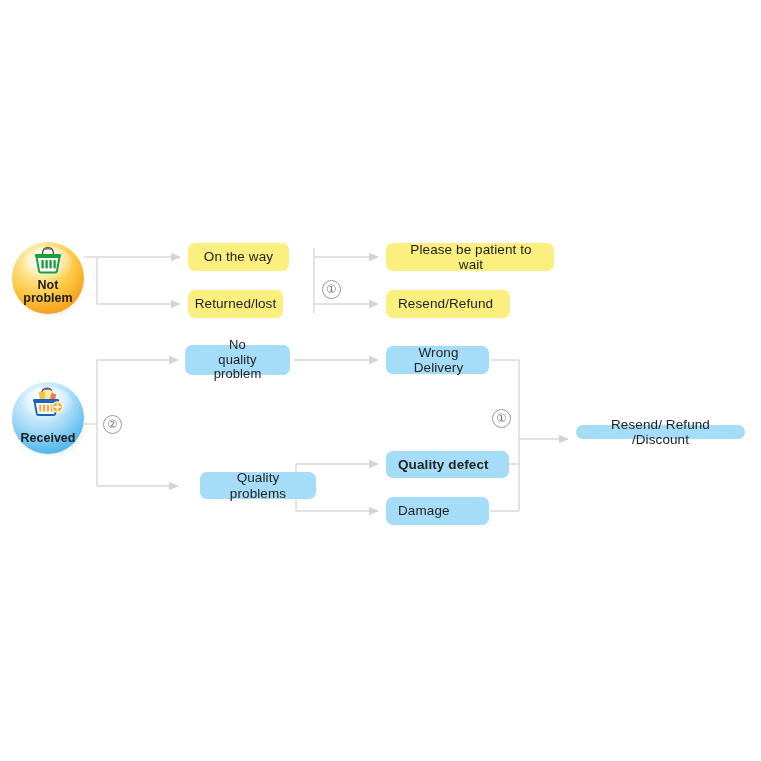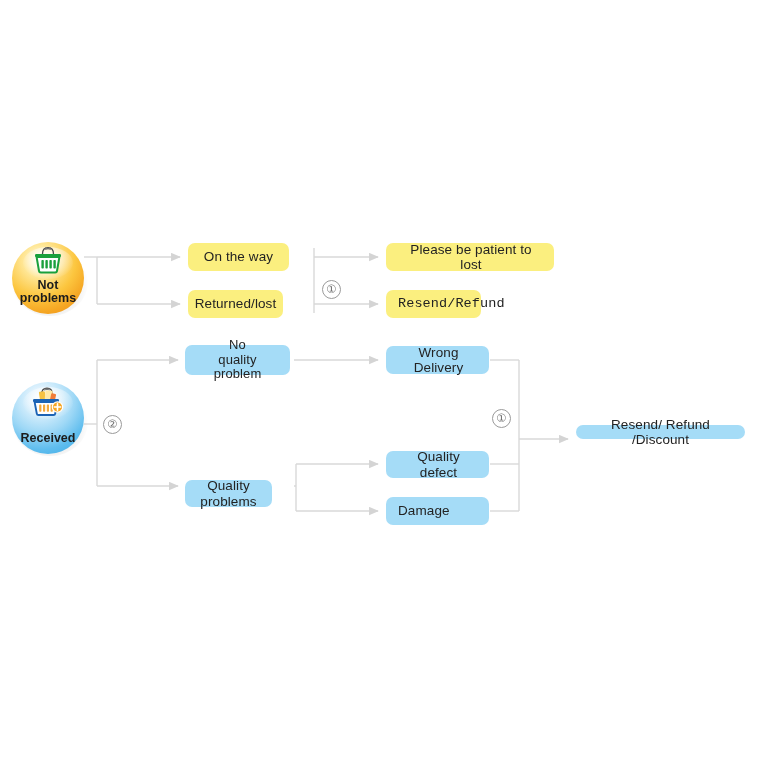--- a/index.html
+++ b/index.html
@@ -174,21 +174,21 @@
         <path d="M5.6 11 L28.4 11 L26 25 C25.85 26 25.1 26.6 24.2 26.6 L9.8 26.6 C8.9 26.6 8.15 26 8 25 Z" fill="#ffffff" stroke="#1aa03c" stroke-width="2"></path>
         <g fill="#1aa03c">
           <rect x="10.4" y="14" width="2.4" height="8.6" rx="0.8"></rect>
           <rect x="14.4" y="14" width="2.4" height="8.6" rx="0.8"></rect>
           <rect x="18.4" y="14" width="2.4" height="8.6" rx="0.8"></rect>
           <rect x="22.4" y="14" width="2.4" height="8.6" rx="0.8"></rect>
         </g>
       </svg>
     </div>
     <div class="caption">Not
-problems</div>
+problem</div>
   </div>
 
   <div class="bubble-shadow" style="left:12px; top:388px; width:76px; height:68px;"></div>
   <div class="bubble blue" style="left:12px; top:382px;">
     <div class="gloss"></div>
     <div class="emblem">
       <svg width="40" height="32" viewBox="0 0 40 32">
         <path d="M13.5 9 C13.5 4.4 16 2.2 19 2.2 C22 2.2 24.5 4.4 24.5 9" stroke="#4a4a4a" stroke-width="1.2" fill="none"></path>
         <path d="M16.2 2.4 L21.8 4.1 M21.8 2.4 L16.2 4.1" stroke="#6b6b6b" stroke-width="0.9"></path>
 
@@ -215,38 +215,38 @@
   <div class="step-marker" style="left:492px; top:409px;">①</div>
 
   <div class="node yellow" style="left:188px; top:243px; width:101px; height:28px;">
     <span>On the way</span>
   </div>
   <div class="node yellow" style="left:188px; top:290px; width:95px; height:28px;">
     <span>Returned/lost</span>
   </div>
 
   <div class="node yellow left-align" style="left:386px; top:243px; width:168px; height:28px;">
-    <span>Please be patient to lost</span>
-  </div>
-  <div class="node yellow left-align" style="left:386px; top:290px; width:95px; height:28px;font-family:Liberation Mono, monospace;">
+    <span>Please be patient to wait</span>
+  </div>
+  <div class="node yellow left-align" style="left:386px; top:290px; width:124px; height:28px;">
     <span>Resend/Refund</span>
   </div>
 
   <div class="node blue" style="left:185px; top:345px; width:105px; height:30px; font-size:13px;">
     <span>No
 quality problem</span>
   </div>
-  <div class="node blue" style="left:185px; top:472px; width:87px; height:27px;margin-top:8px;">
+  <div class="node blue" style="left:200px; top:472px; width:116px; height:27px;">
     <span>Quality problems</span>
   </div>
 
   <div class="node blue left-align" style="left:386px; top:346px; width:103px; height:28px;">
     <span>Wrong Delivery</span>
   </div>
-  <div class="node blue left-align" style="left:386px; top:451px; width:103px; height:27px;">
+  <div class="node blue left-align" style="left:386px; top:451px; width:123px; height:27px;font-weight:bold;">
     <span>Quality defect</span>
   </div>
   <div class="node blue left-align" style="left:386px; top:497px; width:103px; height:28px;">
     <span>Damage</span>
   </div>
 
   <div class="node blue" style="left:576px; top:425px; width:169px; height:14px;">
     <span>Resend/ Refund /Discount</span>
   </div>
 

